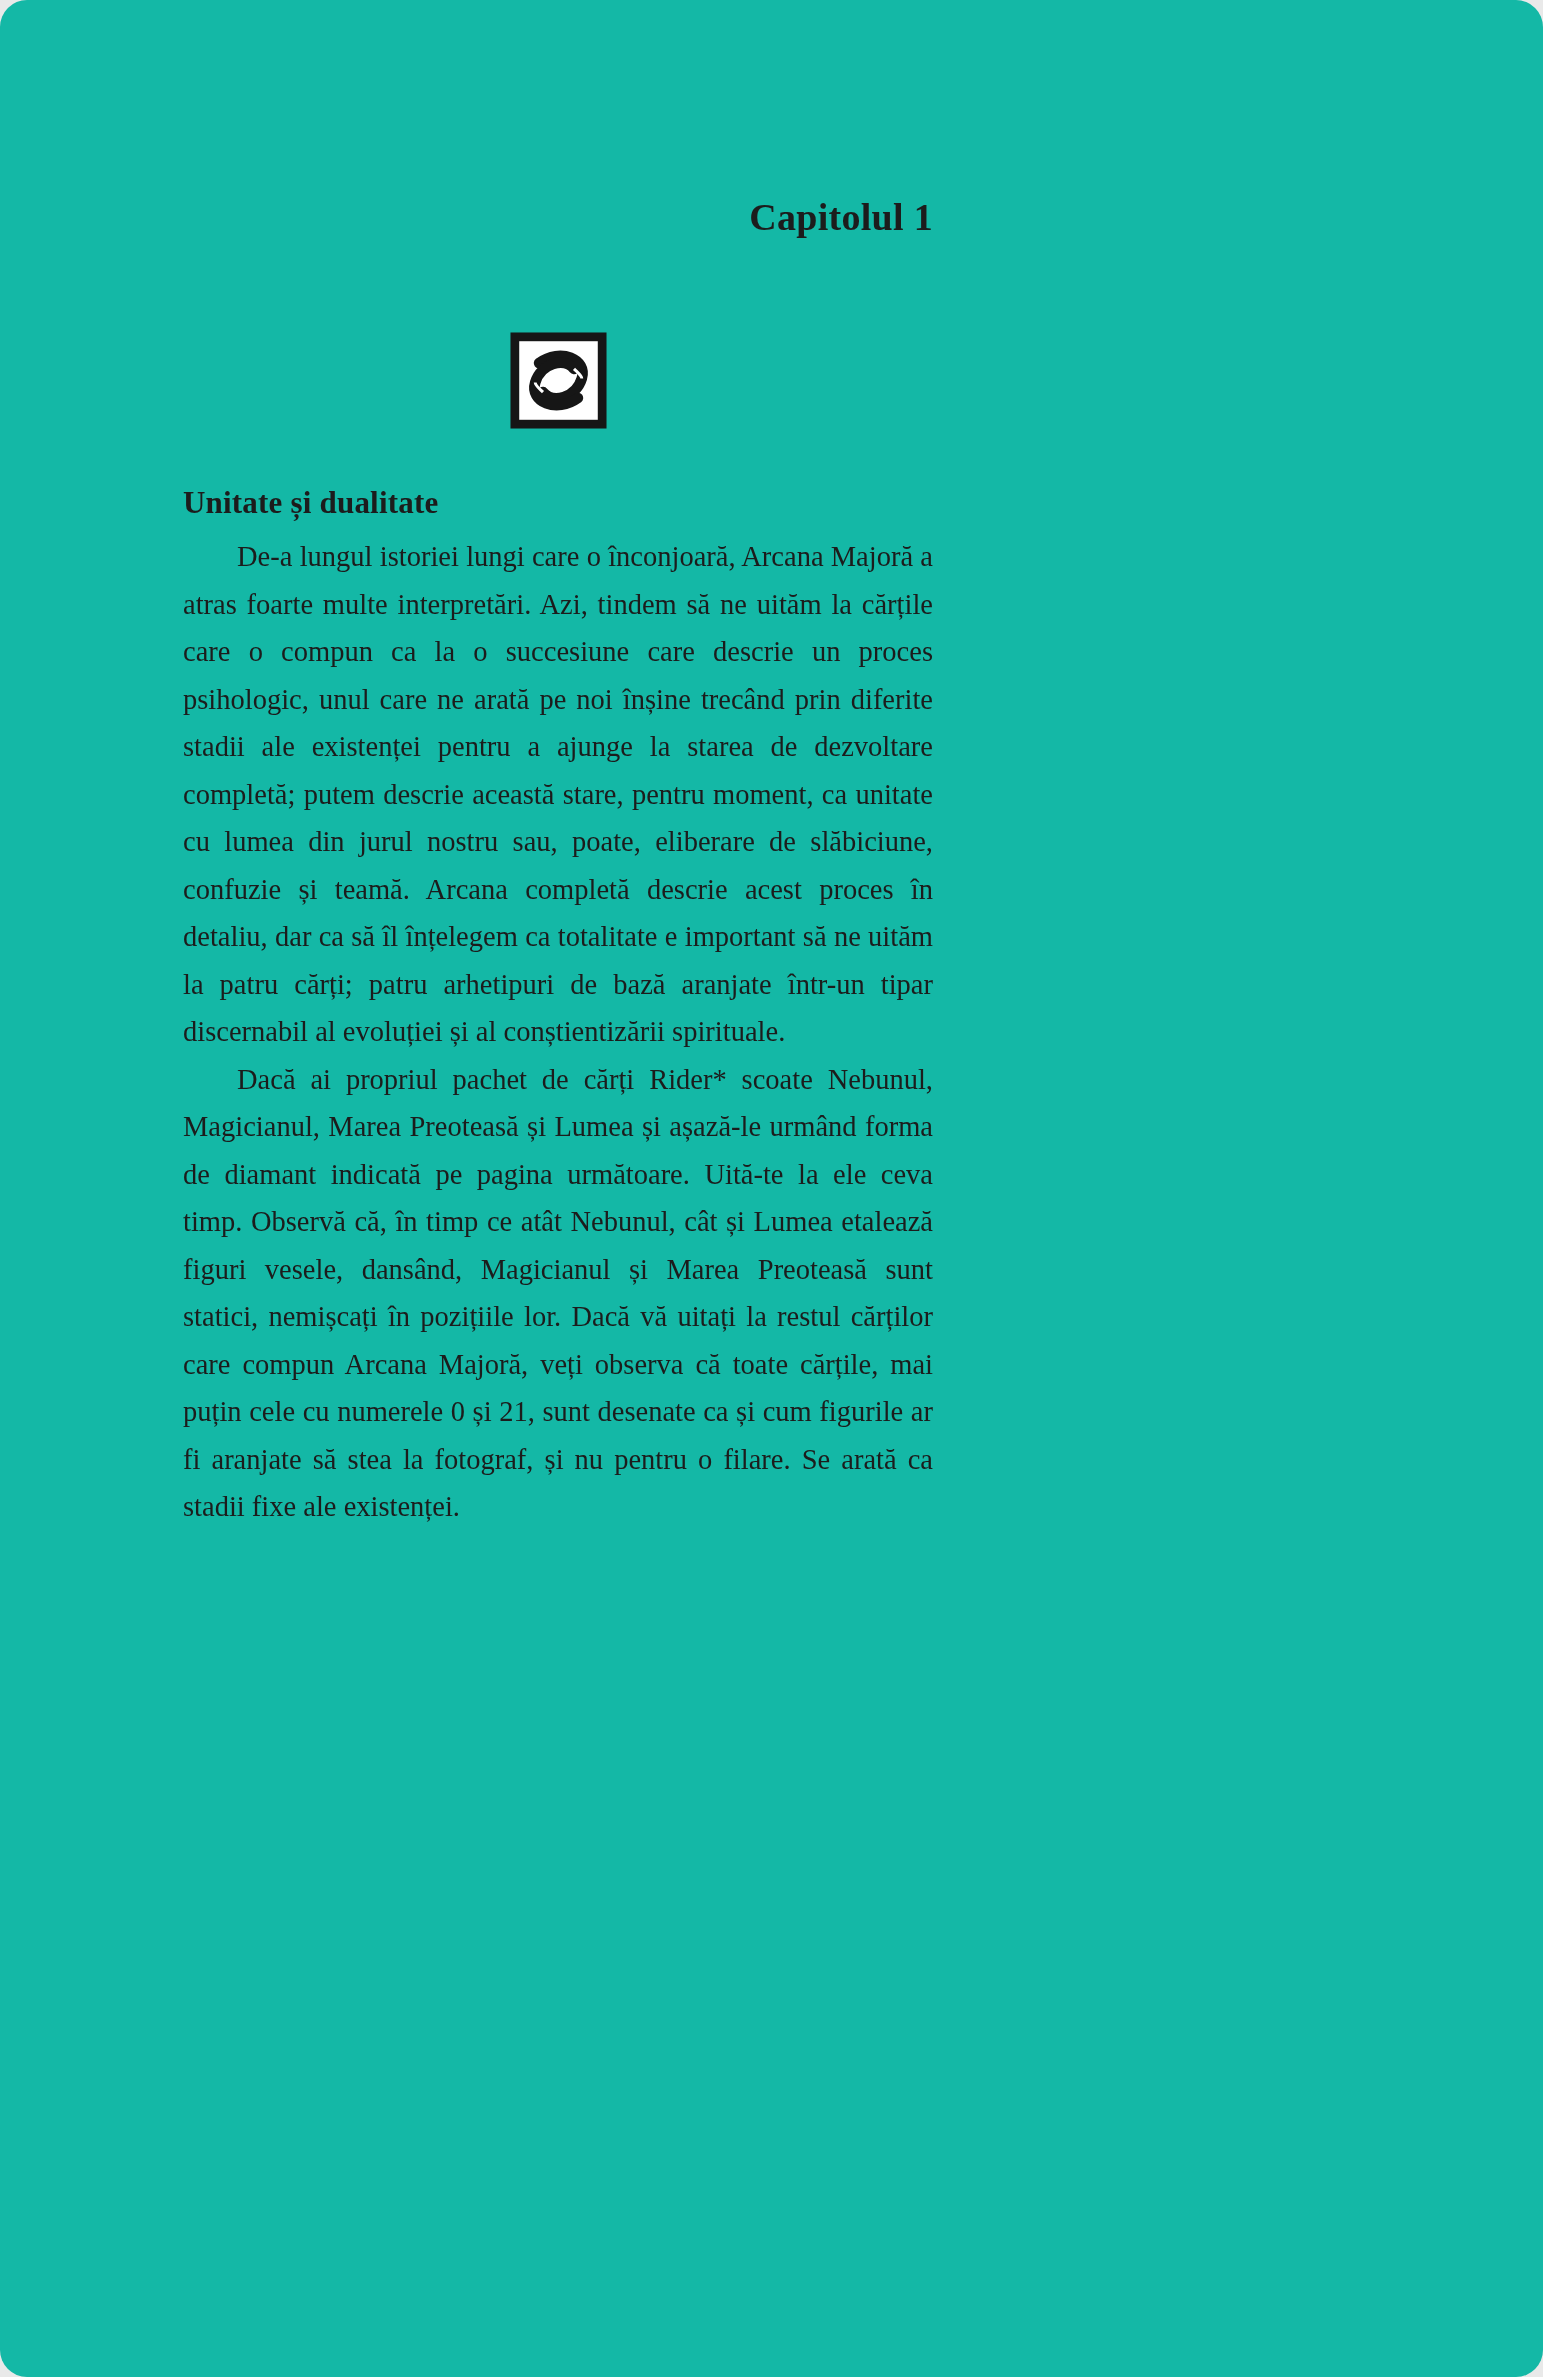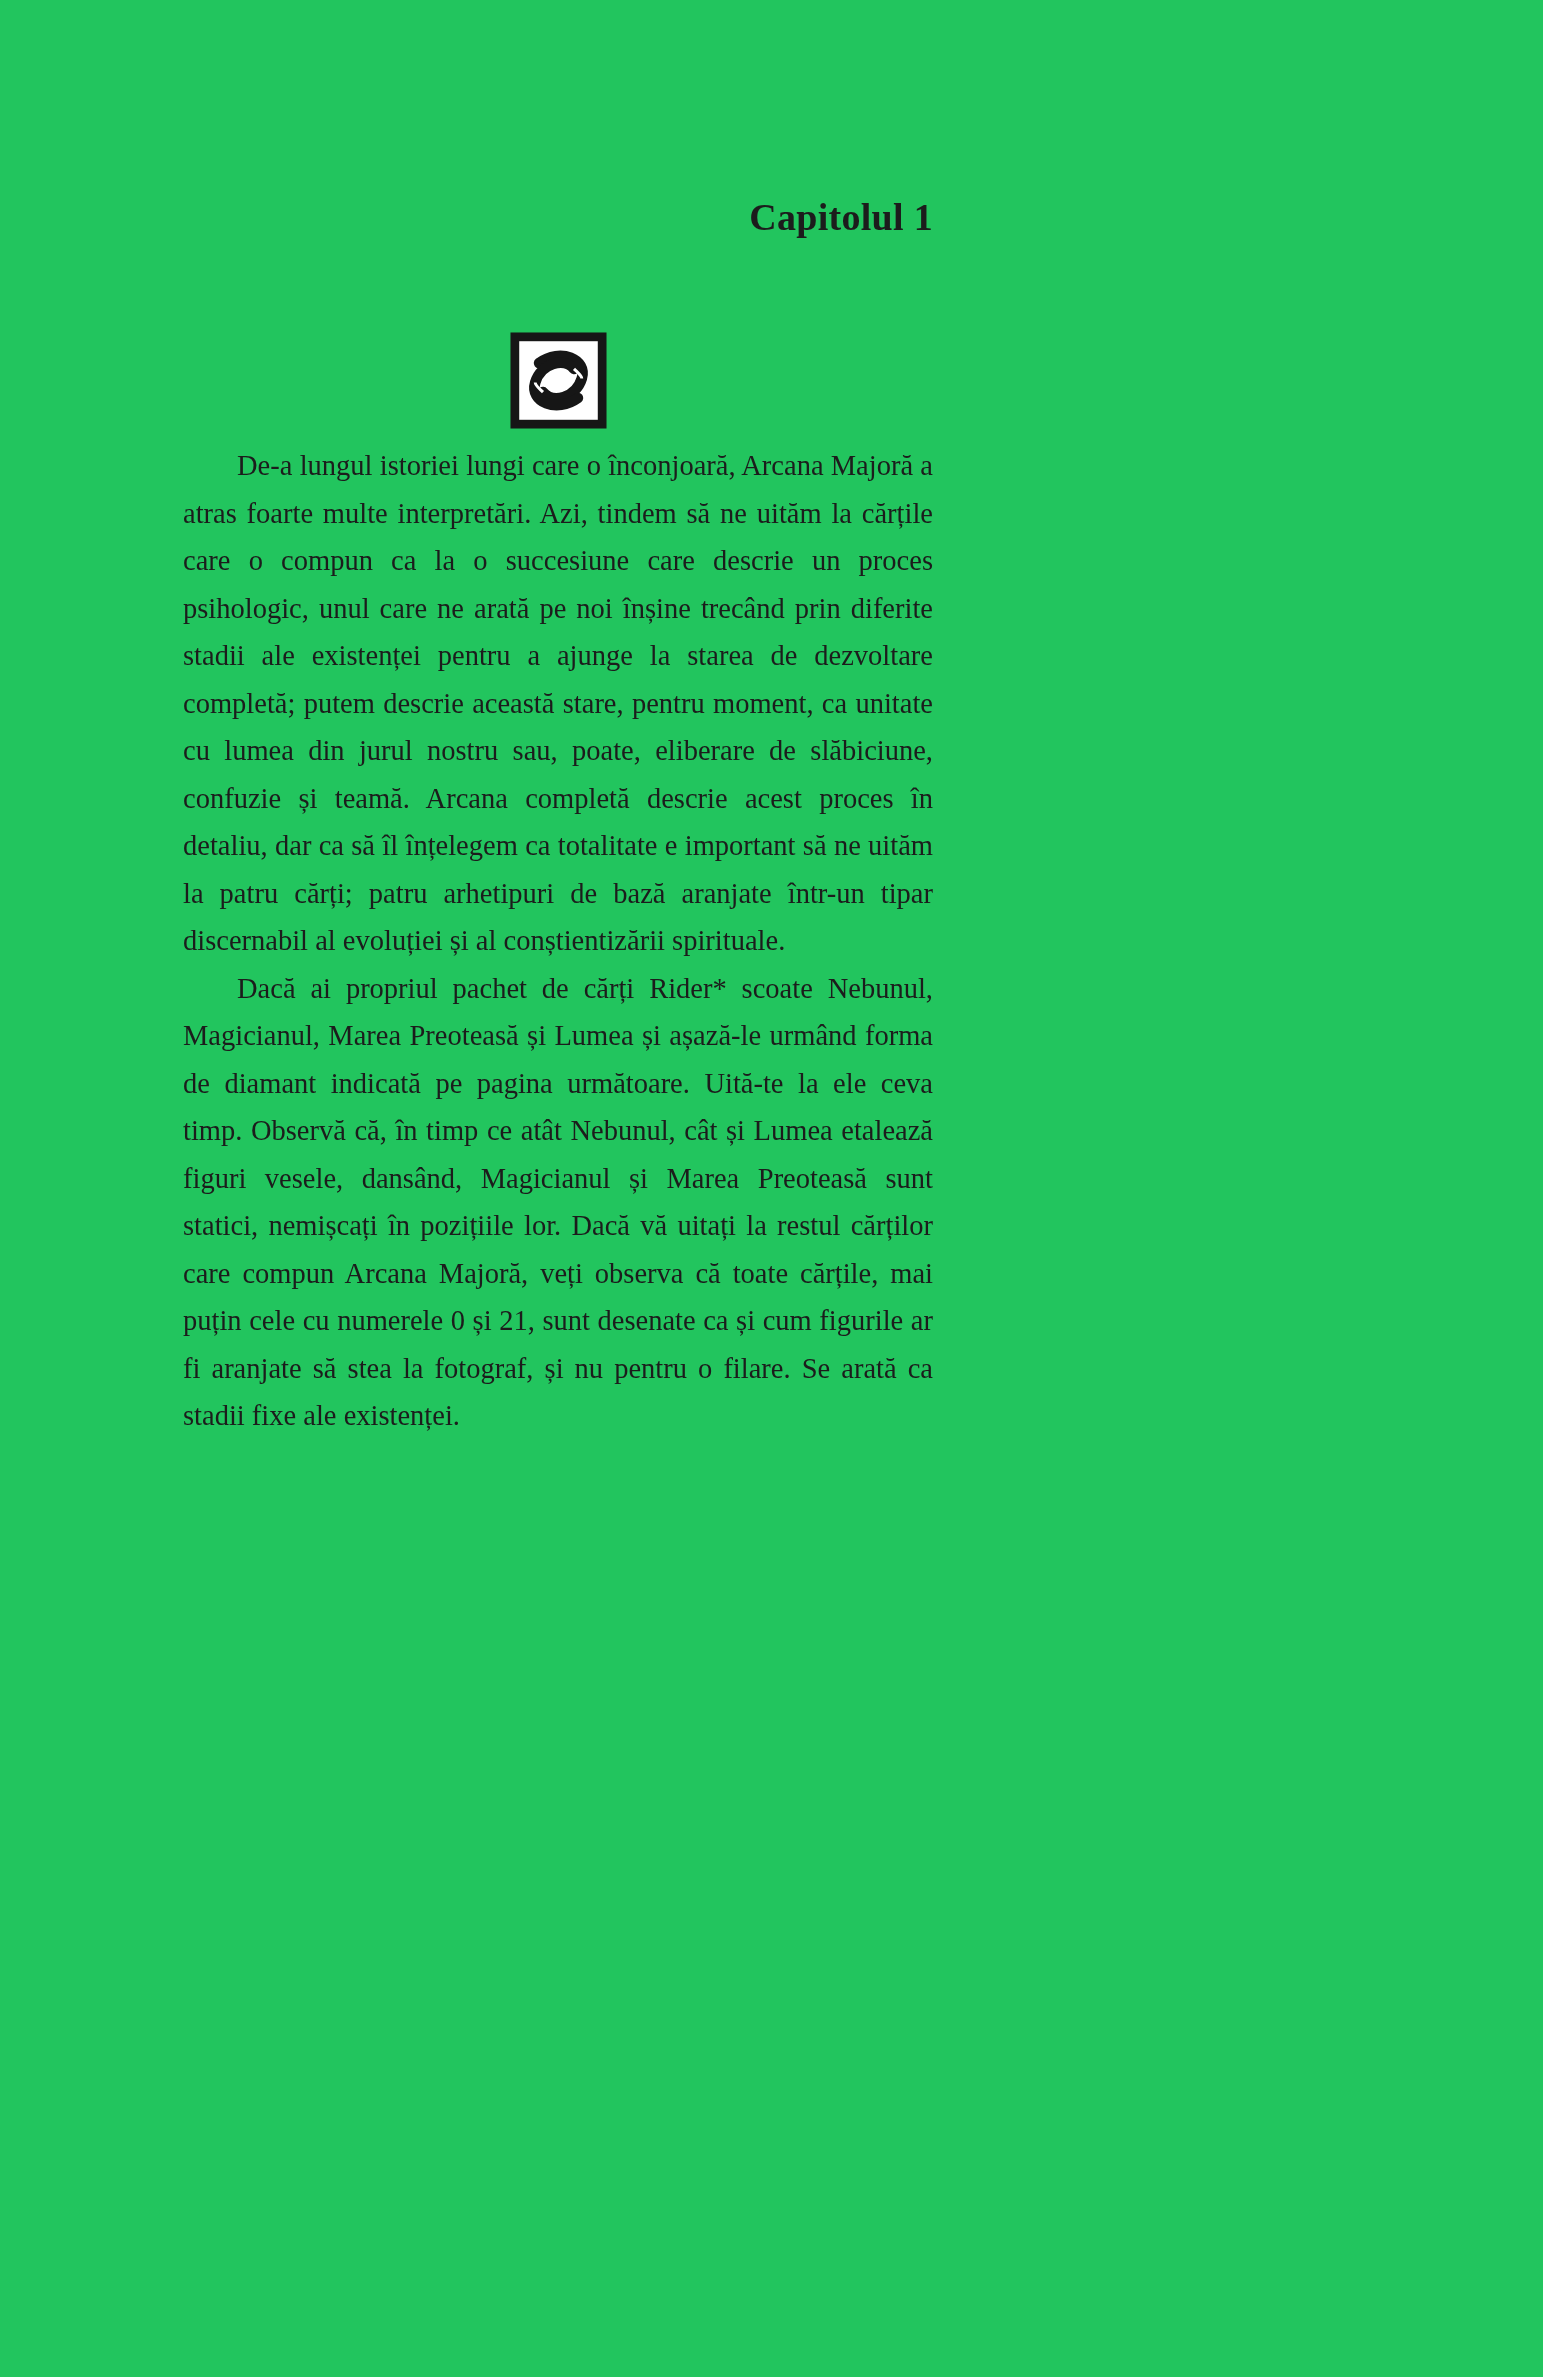--- a/index.html
+++ b/index.html
@@ -5,24 +5,25 @@
   html, body {
     margin: 0;
     padding: 0;
     background: #e9e9e9;
   }
   .page {
     position: relative;
     width: 1543px;
     height: 2377px;
     margin: 0 auto;
-    background: #22c55e;
+    background: #14b8a6;
     font-family: "Liberation Serif", serif;
     color: #1c1c1c;
     overflow: hidden;
+    border-radius: 27px;
   }
   .text-column {
     position: absolute;
     left: 183px;
     top: 0;
     width: 750px;
   }
   .chapter-title {
     margin-top: 193px;
     text-align: right;
@@ -77,20 +78,21 @@
           <path d="M30,32 C52,16 80,28 74,48 C68,68 44,74 34,62"></path>
           <path d="M70,68 C48,84 20,72 26,52 C32,32 56,26 66,38"></path>
         </g>
         <g fill="none" stroke="#ffffff" stroke-width="3">
           <path d="M66,38 C70,42 74,45 74,48"></path>
           <path d="M34,62 C30,58 26,55 26,52"></path>
         </g>
       </svg>
     </div>
 
+    <h2 class="section-heading">Unitate și dualitate</h2>
 
     <div class="body-text">
       <p>De-a lungul istoriei lungi care o înconjoară, Arcana Majoră a atras foarte multe interpretări. Azi, tindem să ne uităm la cărțile care o compun ca la o succesiune care descrie un proces psihologic, unul care ne arată pe noi înșine trecând prin diferite stadii ale existenței pentru a ajunge la starea de dezvoltare completă; putem descrie această stare, pentru moment, ca unitate cu lumea din jurul nostru sau, poate, eliberare de slăbiciune, confuzie și teamă. Arcana completă descrie acest proces în detaliu, dar ca să îl înțelegem ca totalitate e important să ne uităm la patru cărți; patru arhetipuri de bază aranjate într-un tipar discernabil al evoluției și al conștientizării spirituale.</p>
       <p>Dacă ai propriul pachet de cărți Rider* scoate Nebunul, Magicianul, Marea Preoteasă și Lumea și așază-le urmând forma de diamant indicată pe pagina următoare. Uită-te la ele ceva timp. Observă că, în timp ce atât Nebunul, cât și Lumea etalează figuri vesele, dansând, Magicianul și Marea Preoteasă sunt statici, nemișcați în pozițiile lor. Dacă vă uitați la restul cărților care compun Arcana Majoră, veți observa că toate cărțile, mai puțin cele cu numerele 0 și 21, sunt desenate ca și cum figurile ar fi aranjate să stea la fotograf, și nu pentru o filare. Se arată ca stadii fixe ale existenței.</p>
     </div>
 
   </div>
 </div>
 
 </body></html>

